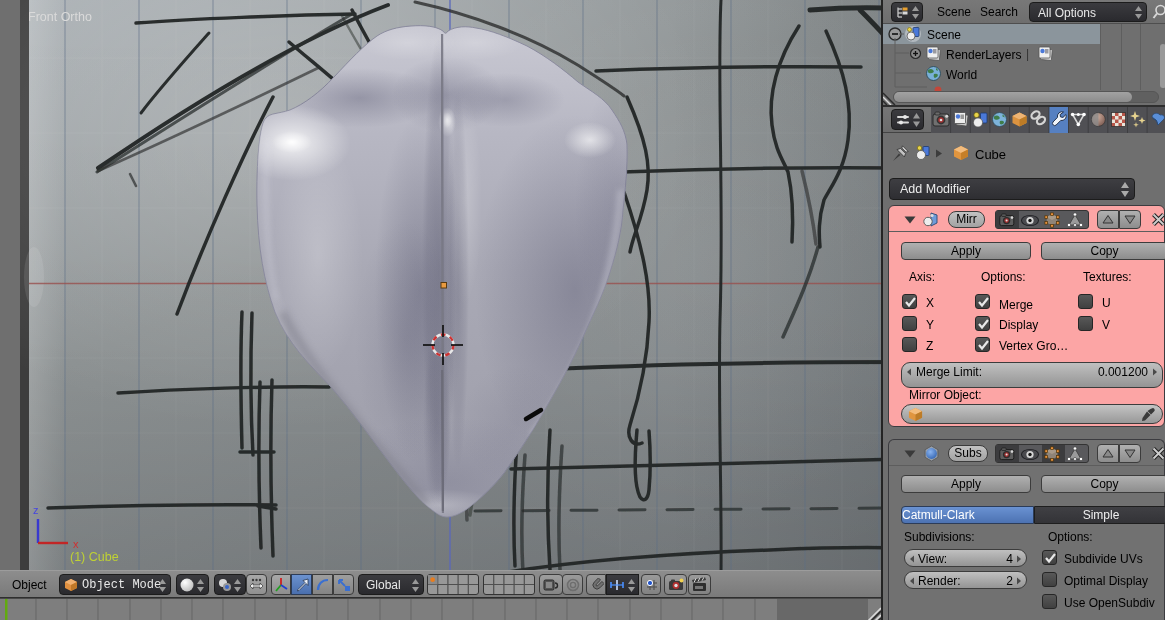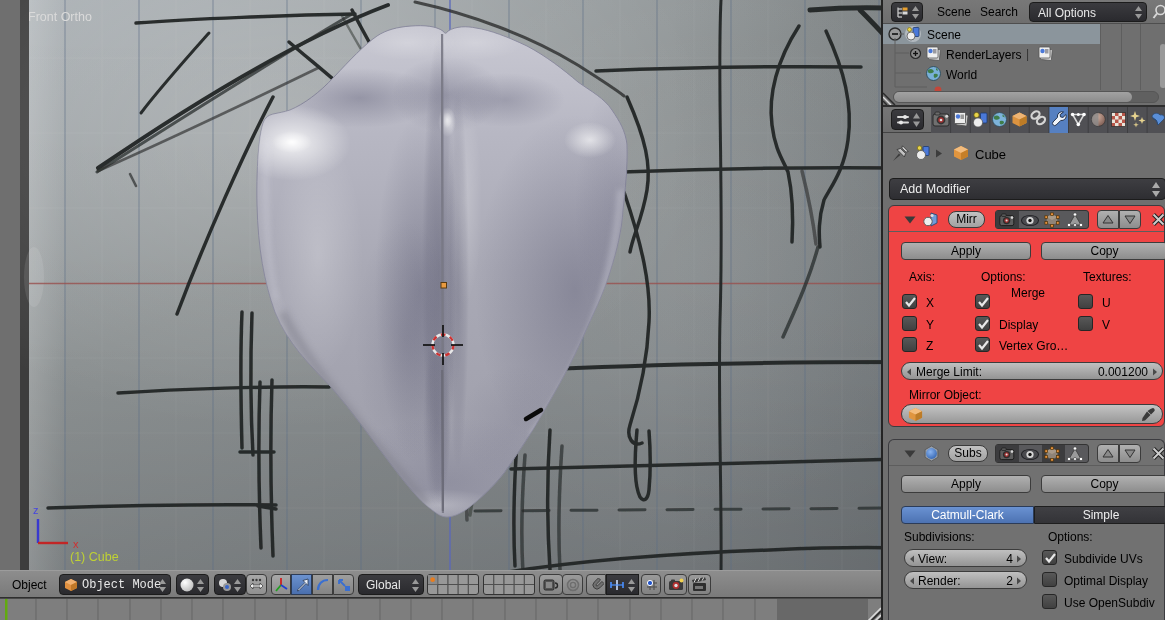--- a/index.html
+++ b/index.html
@@ -709,28 +709,28 @@
       <svg class="abs" style="left:52px;top:42px;" width="8" height="9" viewBox="0 0 8 9">
           <path d="M1,0.5 L7,4.5 L1,8.5 Z" fill="#3c3c3c"></path>
         </svg>
       <svg class="abs" style="left:70px;top:38px;" width="16" height="16" viewBox="0 0 16 16">
           <path d="M8,1 L15,4.5 L15,11.5 L8,15 L1,11.5 L1,4.5 Z" fill="#e0953f"></path>
           <path d="M8,1 L15,4.5 L8,8 L1,4.5 Z" fill="#f3bc7d"></path>
           <path d="M8,8 L15,4.5 L15,11.5 L8,15 Z" fill="#c67f28"></path>
         </svg>
       <div class="abs txt" style="left:92px;top:40px;font-size:13px;">Cube</div>
 
-      <div class="abs" style="left:6px;top:71px;width:277px;height:22px;background:linear-gradient(#3e3e42,#2e2e32);border:1px solid #1c1c1c;border-radius:4px;">
+      <div class="abs" style="left:6px;top:71px;width:246px;height:22px;background:linear-gradient(#3e3e42,#2e2e32);border:1px solid #1c1c1c;border-radius:4px;">
         <span class="abs" style="left:10px;top:3px;color:#ececec;font-size:12.5px;">Add Modifier</span>
         <svg class="abs" style="right:4px;top:3px;" width="10" height="15" viewBox="0 0 10 15">
             <path d="M5,0 L9,6 L1,6 Z" fill="#aaa"></path>
             <path d="M5,15 L9,9 L1,9 Z" fill="#aaa"></path>
           </svg>
       </div>
-      <div id="mirrorpanel" class="abs" style="left:5px;top:98px;width:277px;height:222px;border:1px solid #3c3c40;border-radius:6px;background:#ef4444;">
+      <div id="mirrorpanel" class="abs" style="left:5px;top:98px;width:277px;height:222px;border:1px solid #3c3c40;border-radius:6px;background:#fca5a5;">
         <div class="abs" style="left:0;top:0;width:275px;height:26px;border-bottom:1px solid #5d5d5d;"></div>
         <svg class="abs" style="left:15px;top:10px;" width="12" height="8" viewBox="0 0 12 8">
             <path d="M0.5,0.5 L11.5,0.5 L6,7.5 Z" fill="#3a3a3a"></path>
           </svg>
         <svg class="abs" style="left:33px;top:5px;" width="17" height="17" viewBox="0 0 17 17">
             <path d="M9,2 L15,4 L15,12 L9,15 Z" fill="#6f9bd8" stroke="#2c4a74" stroke-width="0.9"></path>
             <circle cx="6" cy="10.5" r="4.2" fill="#ededed" stroke="#555" stroke-width="0.9"></circle>
             <circle cx="10" cy="4.5" r="1.6" fill="#ddd"></circle>
           </svg>
         <div class="abs" style="left:59px;top:5px;width:37px;height:17px;background:linear-gradient(#c2c2c2,#a2a2a2);border:1px solid #3c3c3c;border-radius:8px;color:#000;font-size:12px;text-align:center;line-height:15px;">Mirr</div>
@@ -787,38 +787,38 @@
         <div class="abs txt" style="left:20px;top:64px;">Axis:</div>
         <div class="abs txt" style="left:92px;top:64px;">Options:</div>
         <div class="abs txt" style="left:194px;top:64px;">Textures:</div>
         <div class="cb" style="left:13px;top:88px;"><svg width="15" height="15" viewBox="0 0 15 15">
               <path d="M3,7 L6,10.5 L12,3" fill="none" stroke="#e8e8e8" stroke-width="2.2"></path>
             </svg></div>
         <div class="cklbl" style="left:37px;top:90px;">X</div>
         <div class="cb" style="left:86px;top:88px;"><svg width="15" height="15" viewBox="0 0 15 15">
               <path d="M3,7 L6,10.5 L12,3" fill="none" stroke="#e8e8e8" stroke-width="2.2"></path>
             </svg></div>
-        <div class="cklbl" style="left:110px;top:80px;margin-left:12px;">Merge</div>
+        <div class="cklbl" style="left:110px;top:92px;">Merge</div>
         <div class="cb" style="left:189px;top:88px;"></div>
         <div class="cklbl" style="left:213px;top:90px;">U</div>
         <div class="cb" style="left:13px;top:110px;"></div>
         <div class="cklbl" style="left:37px;top:112px;">Y</div>
         <div class="cb" style="left:86px;top:110px;"><svg width="15" height="15" viewBox="0 0 15 15">
               <path d="M3,7 L6,10.5 L12,3" fill="none" stroke="#e8e8e8" stroke-width="2.2"></path>
             </svg></div>
         <div class="cklbl" style="left:110px;top:112px;">Display</div>
         <div class="cb" style="left:189px;top:110px;"></div>
         <div class="cklbl" style="left:213px;top:112px;">V</div>
         <div class="cb" style="left:13px;top:131px;"></div>
         <div class="cklbl" style="left:37px;top:133px;">Z</div>
         <div class="cb" style="left:86px;top:131px;"><svg width="15" height="15" viewBox="0 0 15 15">
               <path d="M3,7 L6,10.5 L12,3" fill="none" stroke="#e8e8e8" stroke-width="2.2"></path>
             </svg></div>
         <div class="cklbl" style="left:110px;top:133px;">Vertex Gro…</div>
-        <div class="slider" style="left:12px;top:156px;width:262px;height:18px;">
+        <div class="slider" style="left:12px;top:156px;width:262px;height:26px;">
           <svg class="abs" style="left:4px;top:5px;" width="6" height="8" viewBox="0 0 6 8">
               <path d="M5,0.5 L1,4 L5,7.5 Z" fill="#4a4a4a"></path>
             </svg>
           <span class="abs txt" style="left:14px;top:2px;">Merge Limit:</span>
           <span class="abs txt" style="right:14px;top:2px;">0.001200</span>
           <svg class="abs" style="right:4px;top:5px;" width="6" height="8" viewBox="0 0 6 8">
               <path d="M1,0.5 L5,4 L1,7.5 Z" fill="#4a4a4a"></path>
             </svg>
         </div>
         <div class="abs txt" style="left:20px;top:182px;">Mirror Object:</div>
@@ -894,21 +894,21 @@
             </svg></div>
         <div class="btn" style="left:230px;top:4px;width:22px;height:19px;border-radius:0 4px 4px 0;"><svg width="12" height="9" viewBox="0 0 12 9" style="margin-top:4px;">
               <path d="M6,8.5 L11,1 L1,1 Z" fill="#8a8a8a" stroke="#333"></path>
             </svg></div>
         <svg class="abs" style="left:262px;top:6px;" width="15" height="15" viewBox="0 0 15 15">
             <path d="M2.5,2.5 L12.5,12.5 M12.5,2.5 L2.5,12.5" stroke="#222222" stroke-width="4" stroke-linecap="butt"></path>
             <path d="M2.5,2.5 L12.5,12.5 M12.5,2.5 L2.5,12.5" stroke="#cccccc" stroke-width="1.9" stroke-linecap="butt"></path>
           </svg>
         <div class="btn" style="left:12px;top:35px;width:130px;height:18px;line-height:17px;">Apply</div>
         <div class="btn" style="left:152px;top:35px;width:127px;height:18px;line-height:17px;">Copy</div>
-        <div class="abs" style="left:12px;top:66px;width:133px;height:18px;background:linear-gradient(#6a92d2,#4c72b2);border:1px solid #2c3c58;border-radius:4px 0 0 4px;color:#fff;font-size:12px;text-align:center;line-height:17px;">Catmull-Clark</div>
+        <div class="abs" style="left:12px;top:66px;width:133px;height:18px;background:linear-gradient(#6a92d2,#4c72b2);border:1px solid #2c3c58;border-radius:4px 0 0 4px;color:#fff;font-size:12px;text-align:left;line-height:17px;">Catmull-Clark</div>
         <div class="abs" style="left:145px;top:66px;width:134px;height:18px;background:linear-gradient(#404044,#333337);border:1px solid #1e1e1e;border-radius:0 4px 4px 0;color:#efefef;font-size:12px;text-align:center;line-height:17px;">Simple</div>
         <div class="abs txt" style="left:15px;top:90px;">Subdivisions:</div>
         <div class="abs txt" style="left:159px;top:90px;">Options:</div>
         <div class="slider" style="left:15px;top:109px;width:123px;height:18px;">
           <svg class="abs" style="left:4px;top:5px;" width="6" height="8" viewBox="0 0 6 8">
               <path d="M5,0.5 L1,4 L5,7.5 Z" fill="#4a4a4a"></path>
             </svg>
           <span class="abs txt" style="left:13px;top:2px;">View:</span>
           <span class="abs txt" style="right:13px;top:2px;">4</span>
           <svg class="abs" style="right:4px;top:5px;" width="6" height="8" viewBox="0 0 6 8">

